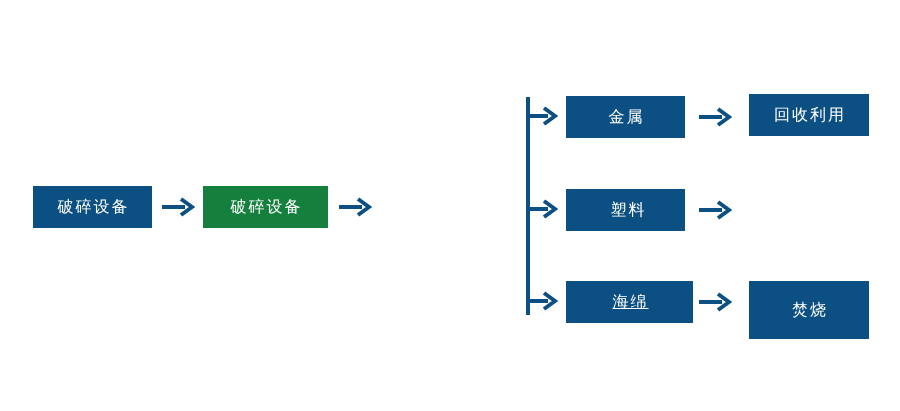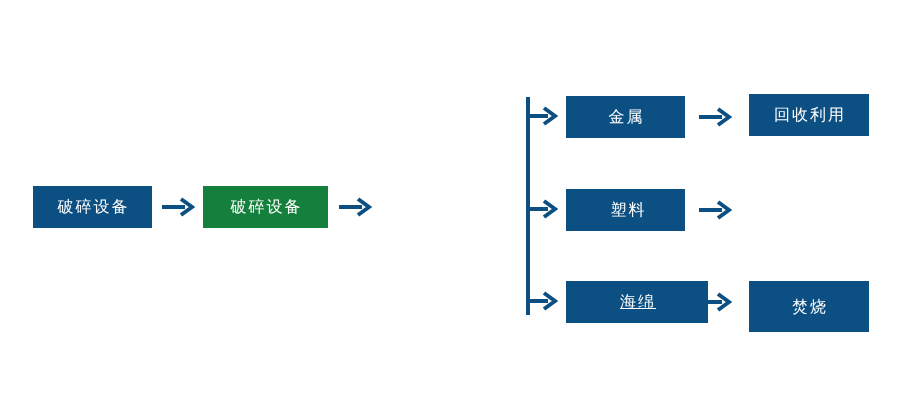--- a/index.html
+++ b/index.html
@@ -112,22 +112,22 @@
       <path d="M20 4 L31 12 L20 20" stroke="#0c4f82" stroke-width="4" fill="none" stroke-linecap="butt" stroke-linejoin="miter"></path>
     </svg>
   </div>
 
   <div class="branch-arrow" style="left: 528px; top: 289px;">
     <svg viewBox="0 0 30 24" xmlns="http://www.w3.org/2000/svg" aria-hidden="true">
       <path d="M0 12 H20" stroke="#0c4f82" stroke-width="4" fill="none"></path>
       <path d="M16 4 L27 12 L16 20" stroke="#0c4f82" stroke-width="4" fill="none" stroke-linecap="butt" stroke-linejoin="miter"></path>
     </svg>
   </div>
-  <div class="node blue" style="left: 566px; top: 281px; width: 142px; height: 42px; text-decoration: underline;">海绵</div>
+  <div class="node blue" style="left: 566px; top: 281px; width: 127px; height: 42px; text-decoration: underline;">海绵</div>
   <div class="arrow" style="left: 698px; top: 290px;">
     <svg viewBox="0 0 34 24" xmlns="http://www.w3.org/2000/svg" aria-hidden="true">
       <path d="M1 12 H24" stroke="#0c4f82" stroke-width="4" fill="none"></path>
       <path d="M20 4 L31 12 L20 20" stroke="#0c4f82" stroke-width="4" fill="none" stroke-linecap="butt" stroke-linejoin="miter"></path>
     </svg>
   </div>
-  <div class="node blue" style="left: 749px; top: 281px; width: 120px; height: 51px;">焚烧</div>
+  <div class="node blue" style="left: 749px; top: 281px; width: 120px; height: 58px;">焚烧</div>
 
 </div>
 
 </body></html>

